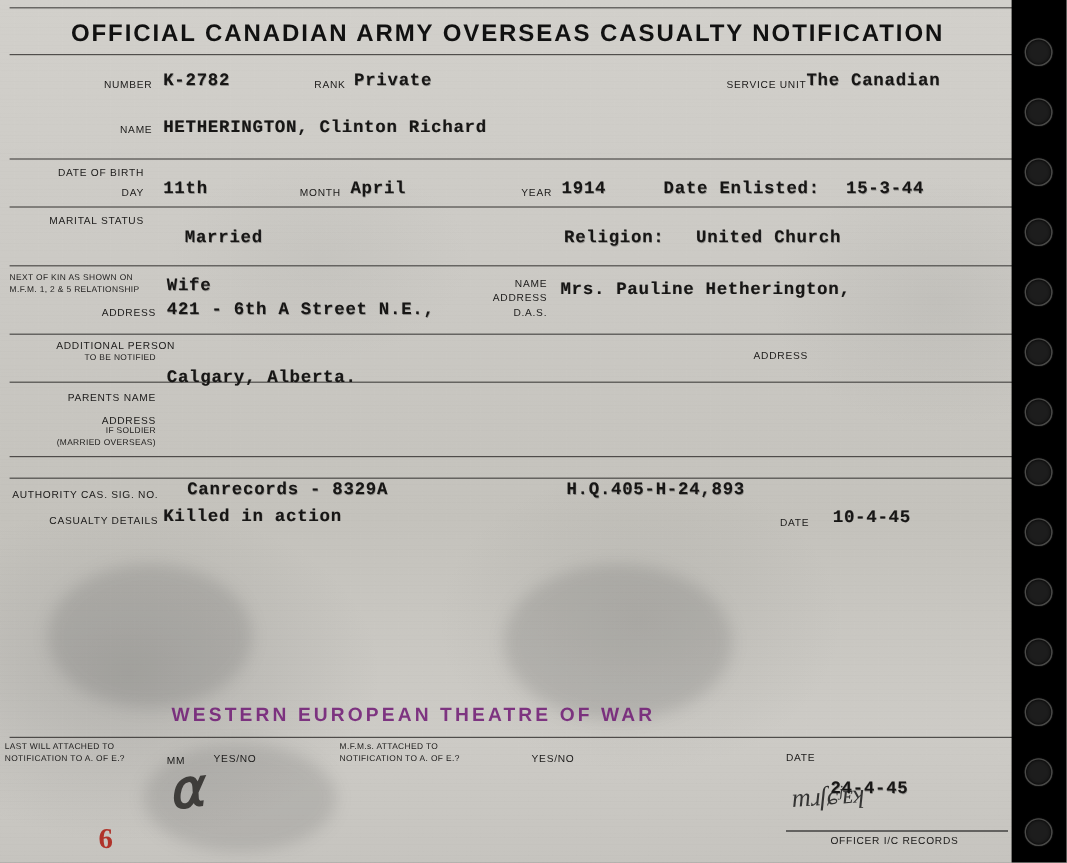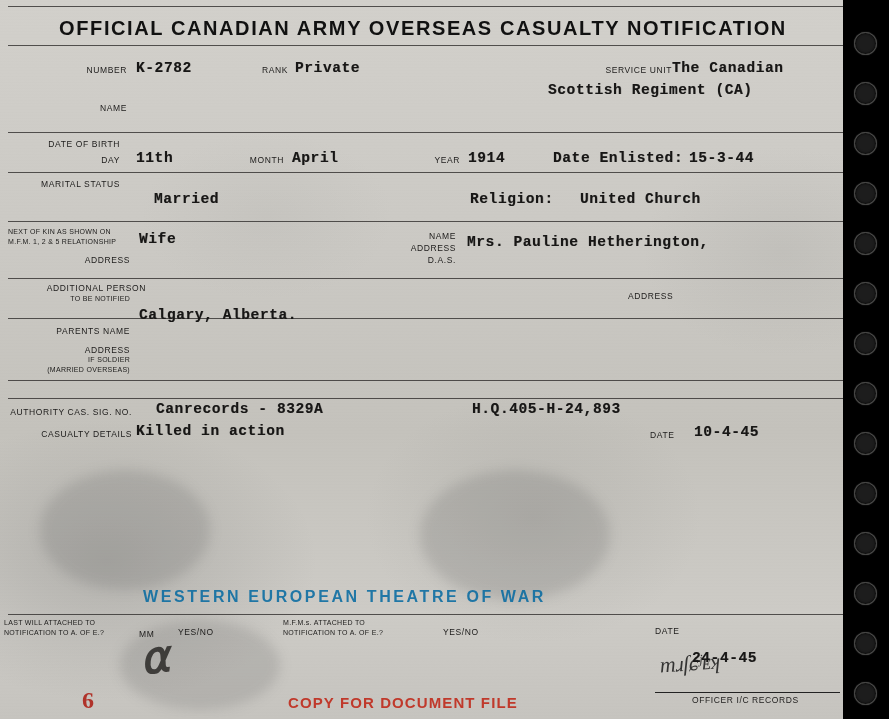--- a/index.html
+++ b/index.html
@@ -107,21 +107,21 @@
     color: #111;
   }
   #theatre {
     position: absolute;
     left: 143px;
     top: 588px;
     font-family: "Liberation Sans", sans-serif;
     font-weight: bold;
     font-size: 16px;
     letter-spacing: 2.6px;
-    color: #0369a1;
+    color: #701a75;
     opacity: .85;
   }
   #copy-stamp {
     position: absolute;
     left: 288px;
     top: 694px;
     font-family: "Liberation Sans", sans-serif;
     font-weight: bold;
     font-size: 15px;
     letter-spacing: 1.1px;
@@ -206,48 +206,49 @@
     <div class="rule" style="top:614px;"></div>
 
     <div class="lbl r" style="left:20px; top:66px; width:107px;">NUMBER</div>
     <div class="tw" style="left:136px; top:60px;">K-2782</div>
 
     <div class="lbl r" style="left:200px; top:66px; width:88px;">RANK</div>
     <div class="tw" style="left:295px; top:60px;">Private</div>
 
     <div class="lbl r" style="left:520px; top:66px; width:152px;">SERVICE UNIT</div>
     <div class="tw" style="left:672px; top:60px;">The Canadian</div>
-    <div class="tw" style="left:548px; top:82px;">Scottish Regiment (CA)</div>
 
     <div class="lbl r" style="left:20px; top:104px; width:107px;">NAME</div>
+    <div class="tw" style="left:136px; top:99px;">HETHERINGTON, Clinton Richard</div>
 
     <div class="lbl r" style="left:8px; top:140px; width:112px;text-align:right;">DATE OF BIRTH</div>
     <div class="lbl r" style="left:8px; top:156px; width:112px;">DAY</div>
     <div class="tw" style="left:136px; top:150px;">11th</div>
 
     <div class="lbl r" style="left:178px; top:156px; width:106px;">MONTH</div>
     <div class="tw" style="left:292px; top:150px;">April</div>
 
     <div class="lbl r" style="left:370px; top:156px; width:90px;">YEAR</div>
     <div class="tw" style="left:468px; top:150px;">1914</div>
 
     <div class="tw" style="left:553px; top:150px;">Date Enlisted:</div>
-    <div class="tw" style="left:689px; top:150px;">15-3-44</div>
+    <div class="tw" style="left:705px; top:150px;">15-3-44</div>
 
     <div class="lbl r" style="left:8px; top:180px; width:112px;">MARITAL STATUS</div>
     <div class="tw" style="left:136px; top:191px;padding-left:18px;">Married</div>
 
     <div class="tw" style="left:470px; top:191px;">Religion:</div>
     <div class="tw" style="left:580px; top:191px;">United Church</div>
 
     <div class="lbl tiny" style="left:8px; top:228px; width:128px;">NEXT OF KIN AS SHOWN ON</div>
     <div class="lbl tiny" style="left:8px; top:238px; width:128px;">M.F.M. 1, 2 &amp; 5 RELATIONSHIP</div>
     <div class="tw" style="left:139px; top:231px;">Wife</div>
 
     <div class="lbl r" style="left:24px; top:256px; width:106px;">ADDRESS</div>
+    <div class="tw" style="left:139px; top:251px;">421 - 6th A Street N.E.,</div>
     <div class="tw" style="left:139px; top:271px;margin-top:36px;">Calgary, Alberta.</div>
 
     <div class="lbl r" style="left:380px; top:232px; width:76px;">NAME</div>
     <div class="lbl r" style="left:380px; top:244px; width:76px;">ADDRESS</div>
     <div class="lbl r" style="left:380px; top:256px; width:76px;">D.A.S.</div>
     <div class="tw" style="left:467px; top:234px;">Mrs. Pauline Hetherington,</div>
 
     <div class="lbl r" style="left:24px; top:284px; width:122px;">ADDITIONAL PERSON</div>
     <div class="lbl tiny r" style="left:8px; top:295px; width:122px;">TO BE NOTIFIED</div>
     <div class="lbl" style="left:628px; top:292px;">ADDRESS</div>
@@ -280,21 +281,20 @@
     <div id="initials">⍺</div>
 
     <div class="lbl" style="left:655px; top:627px;">DATE</div>
     <div class="tw" style="left:692px; top:622px;margin-top:28px;">24-4-45</div>
 
     <div id="signature">m ɹſ ɕ ʲ ᴇ ʞ</div>
     <div id="sig-line"></div>
     <div class="lbl" style="left:692px; top:696px;">OFFICER I/C RECORDS</div>
 
     <div id="big-six">6</div>
-    <div id="copy-stamp">COPY FOR DOCUMENT FILE</div>
   </div>
 
   <div id="punch-strip">
     <div class="punch-hole" style="top:32px;"></div>
     <div class="punch-hole" style="top:82px;"></div>
     <div class="punch-hole" style="top:132px;"></div>
     <div class="punch-hole" style="top:182px;"></div>
     <div class="punch-hole" style="top:232px;"></div>
     <div class="punch-hole" style="top:282px;"></div>
     <div class="punch-hole" style="top:332px;"></div>

